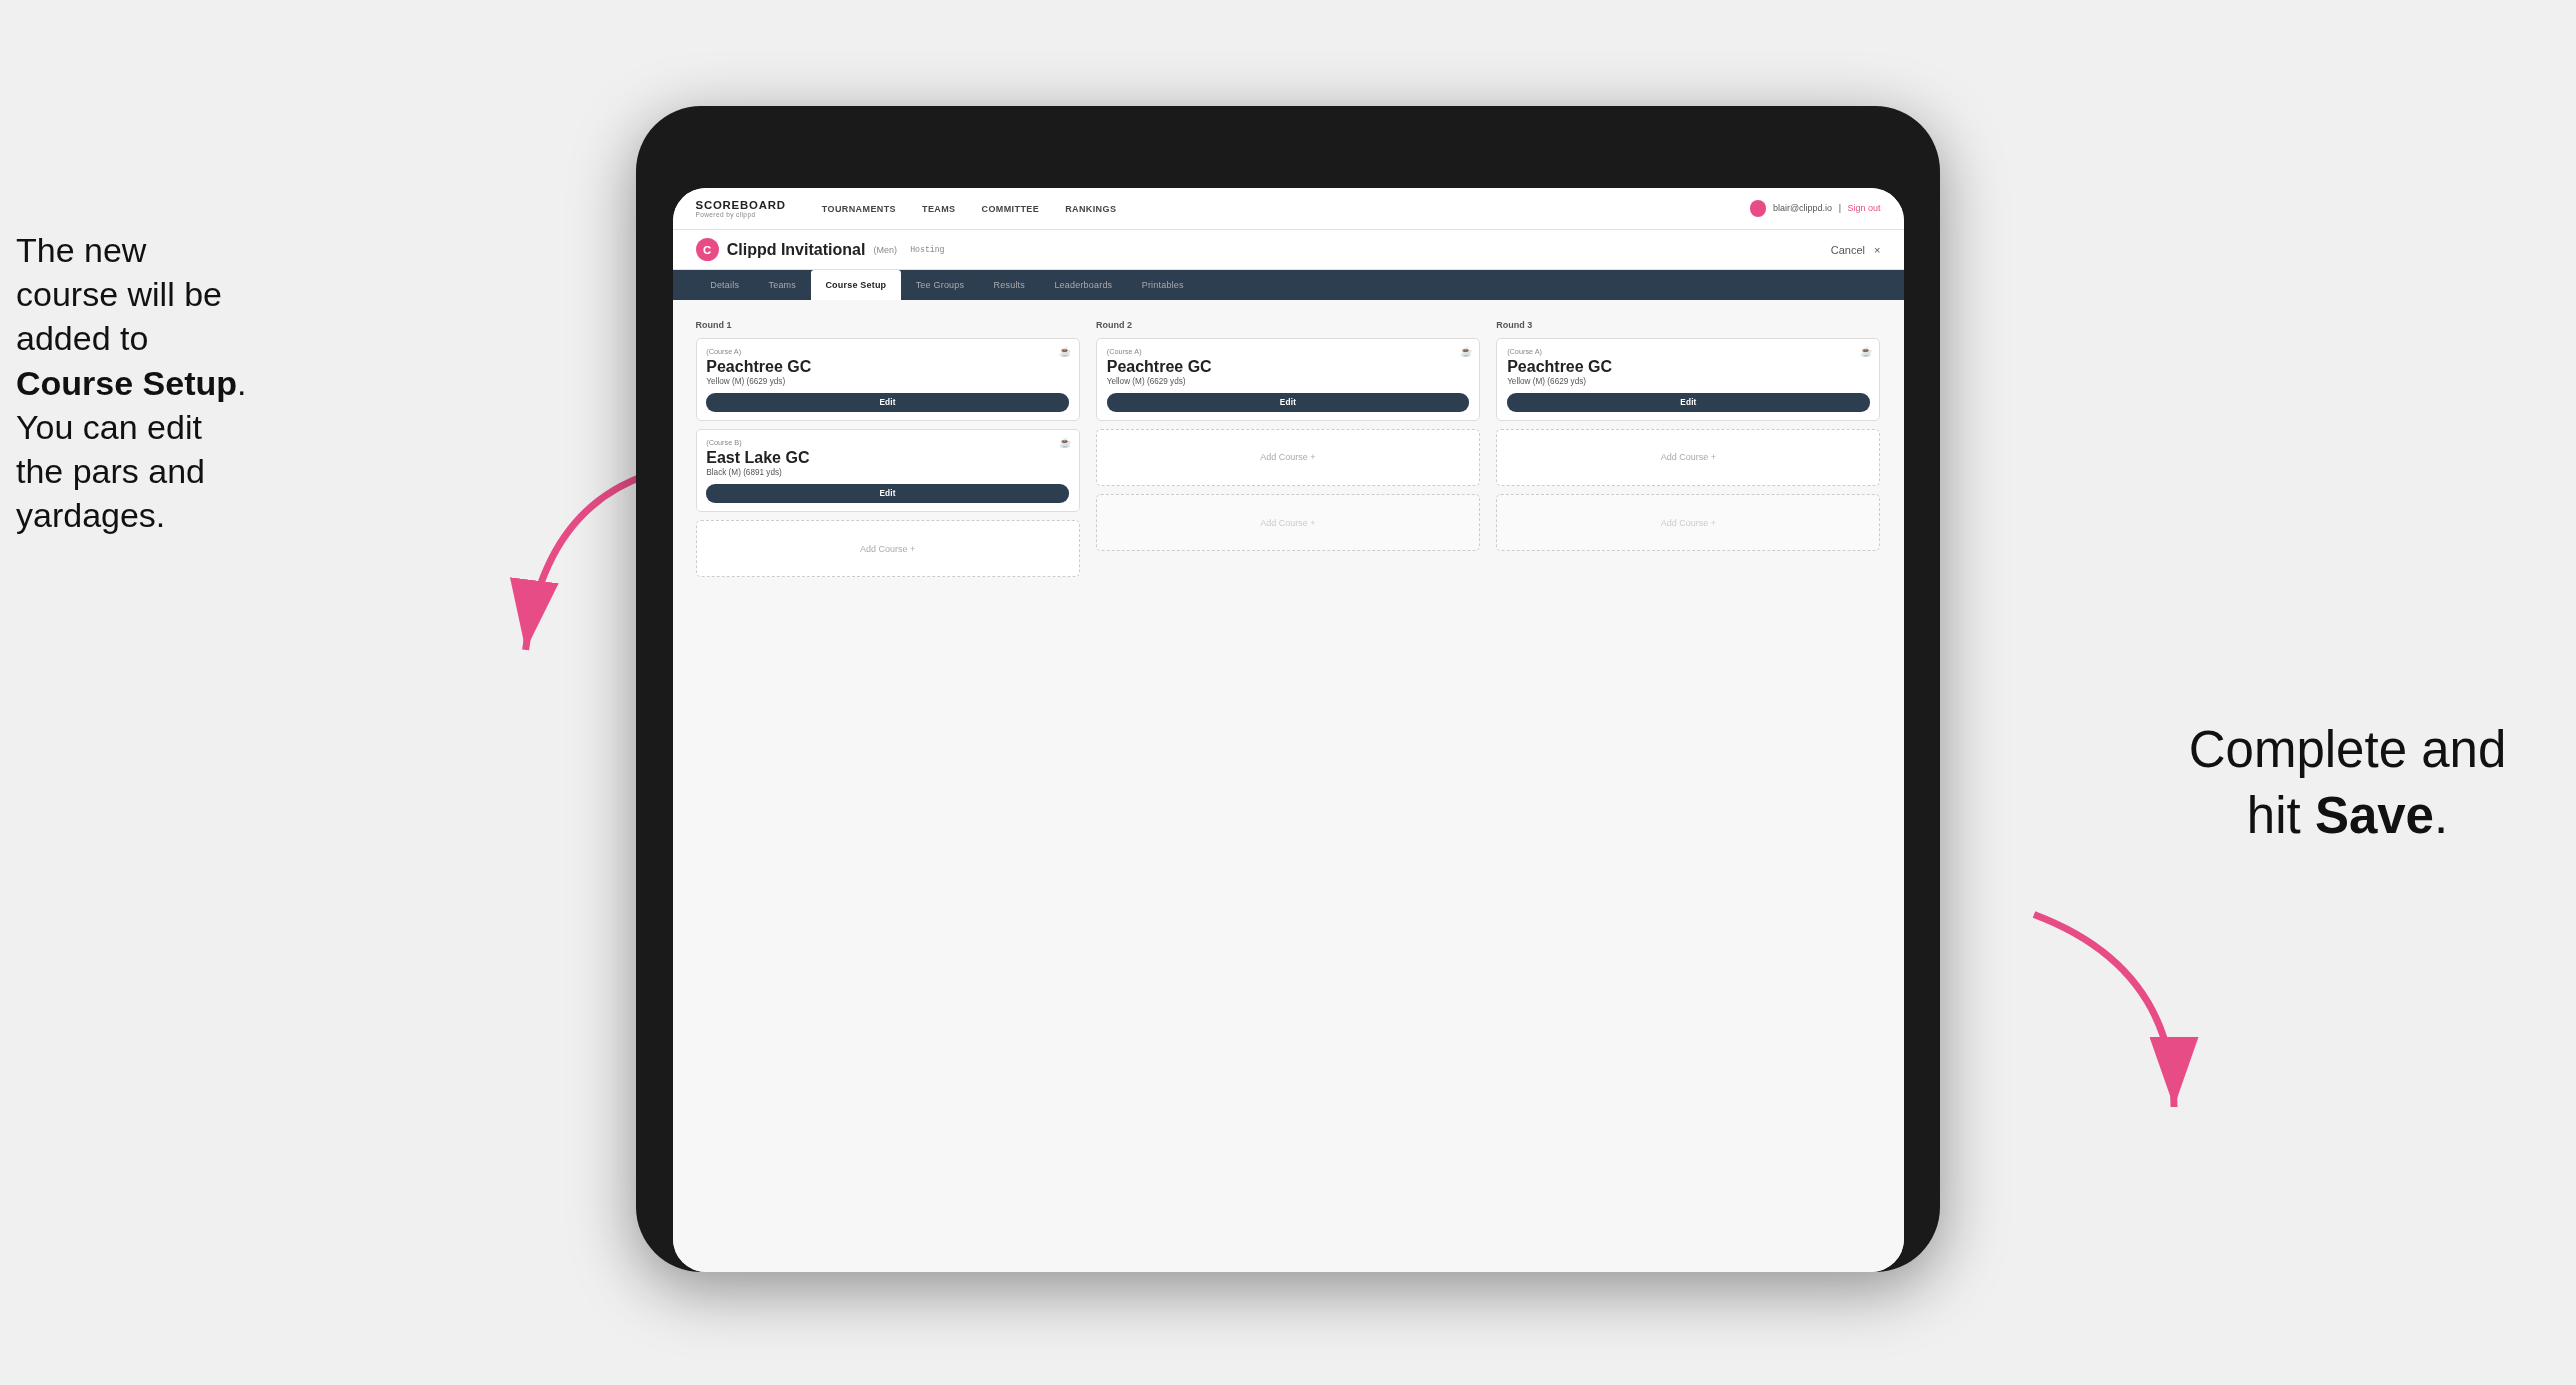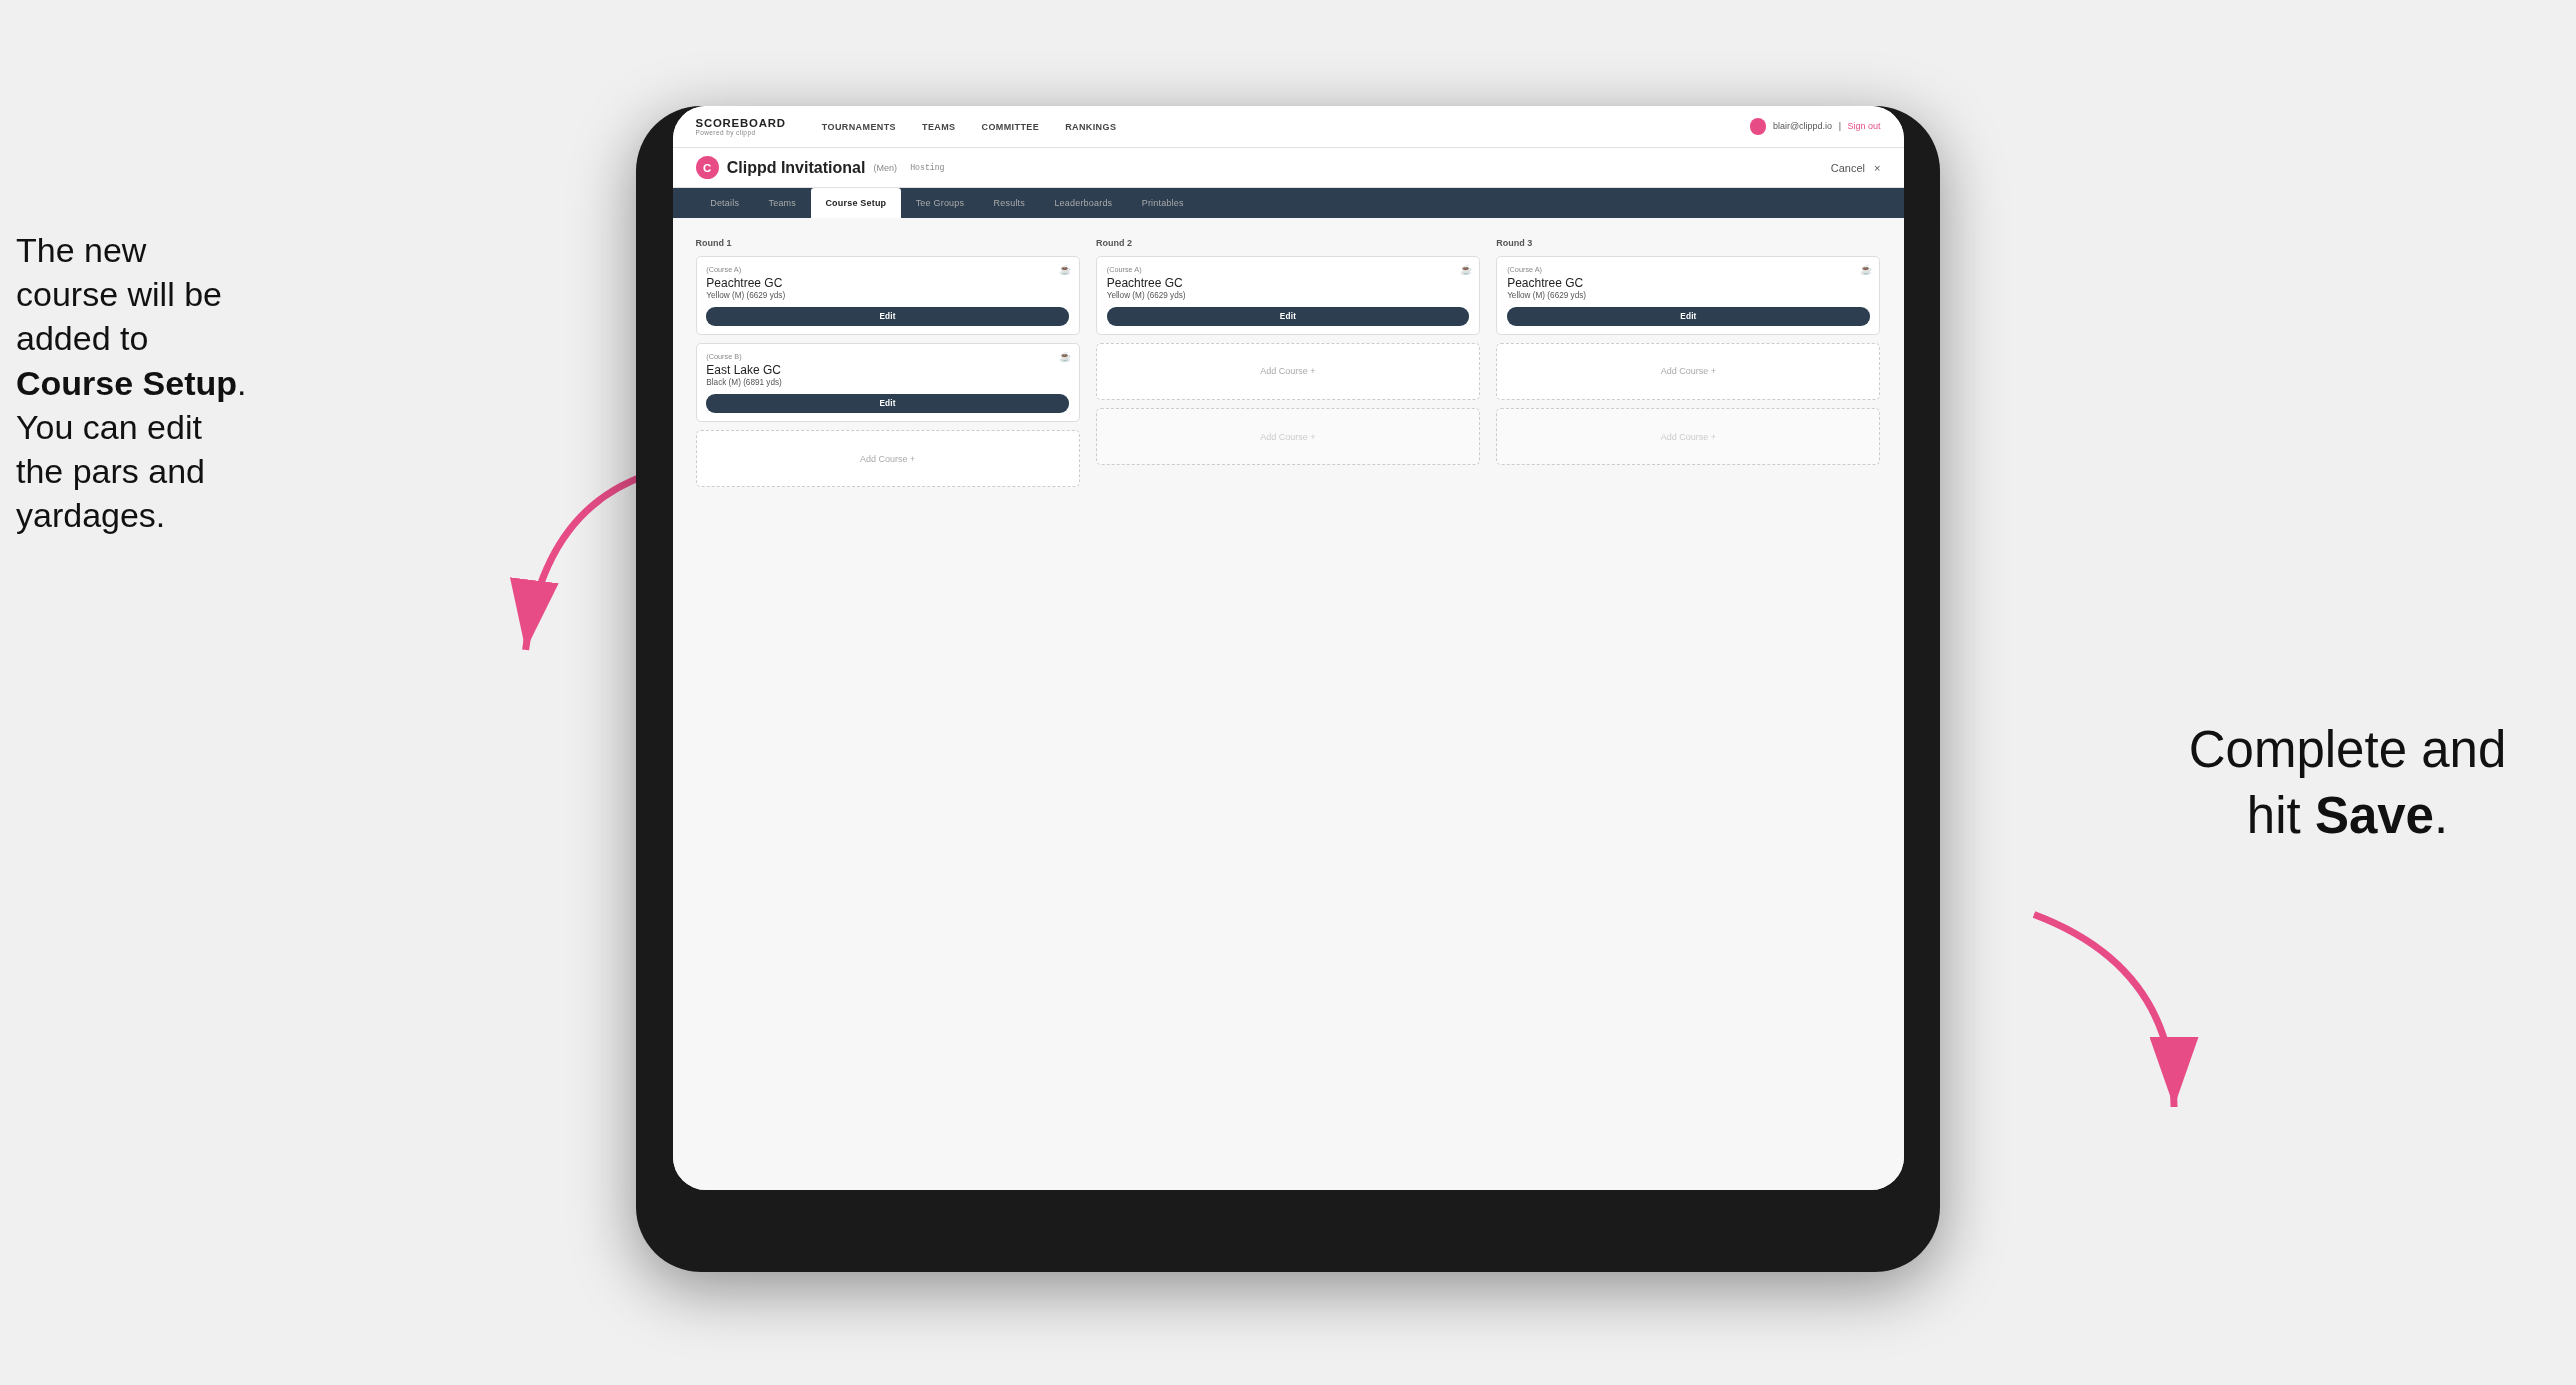--- a/index.html
+++ b/index.html
@@ -59,21 +59,21 @@
     .tablet {
       position: absolute;
       left: 636px;
       top: 106px;
       width: 1304px;
       height: 1166px;
       background: #1a1a1a;
       border-radius: 65px;
       box-shadow: 0 16.3px 65px rgba(0,0,0,0.4);
       display: flex;
-      align-items: flex-start;
+      align-items: flex-end;
       justify-content: center;
     }
     .tablet-inner {
       width: 1231px;
       height: 1084px;
       background: #fff;
       border-radius: 33px;
       overflow: hidden;
       display: flex;
       flex-direction: column;
@@ -243,22 +243,22 @@
       padding: 8.2px 9.8px;
       margin-bottom: 8.2px;
       position: relative;
     }
     .course-label {
       font-size: 7.3px;
       color: #888;
       margin-bottom: 1.6px;
     }
     .course-name {
-      font-size: 12px;
-      font-weight: 400;
+      font-size: 16px;
+      font-weight: 700;
       color: #222;
       margin-bottom: 1.6px;
     }
     .course-tee {
       font-size: 8.2px;
       color: #555;
       margin-bottom: 6.5px;
     }
     .edit-btn {
       background: #2c3e50;

